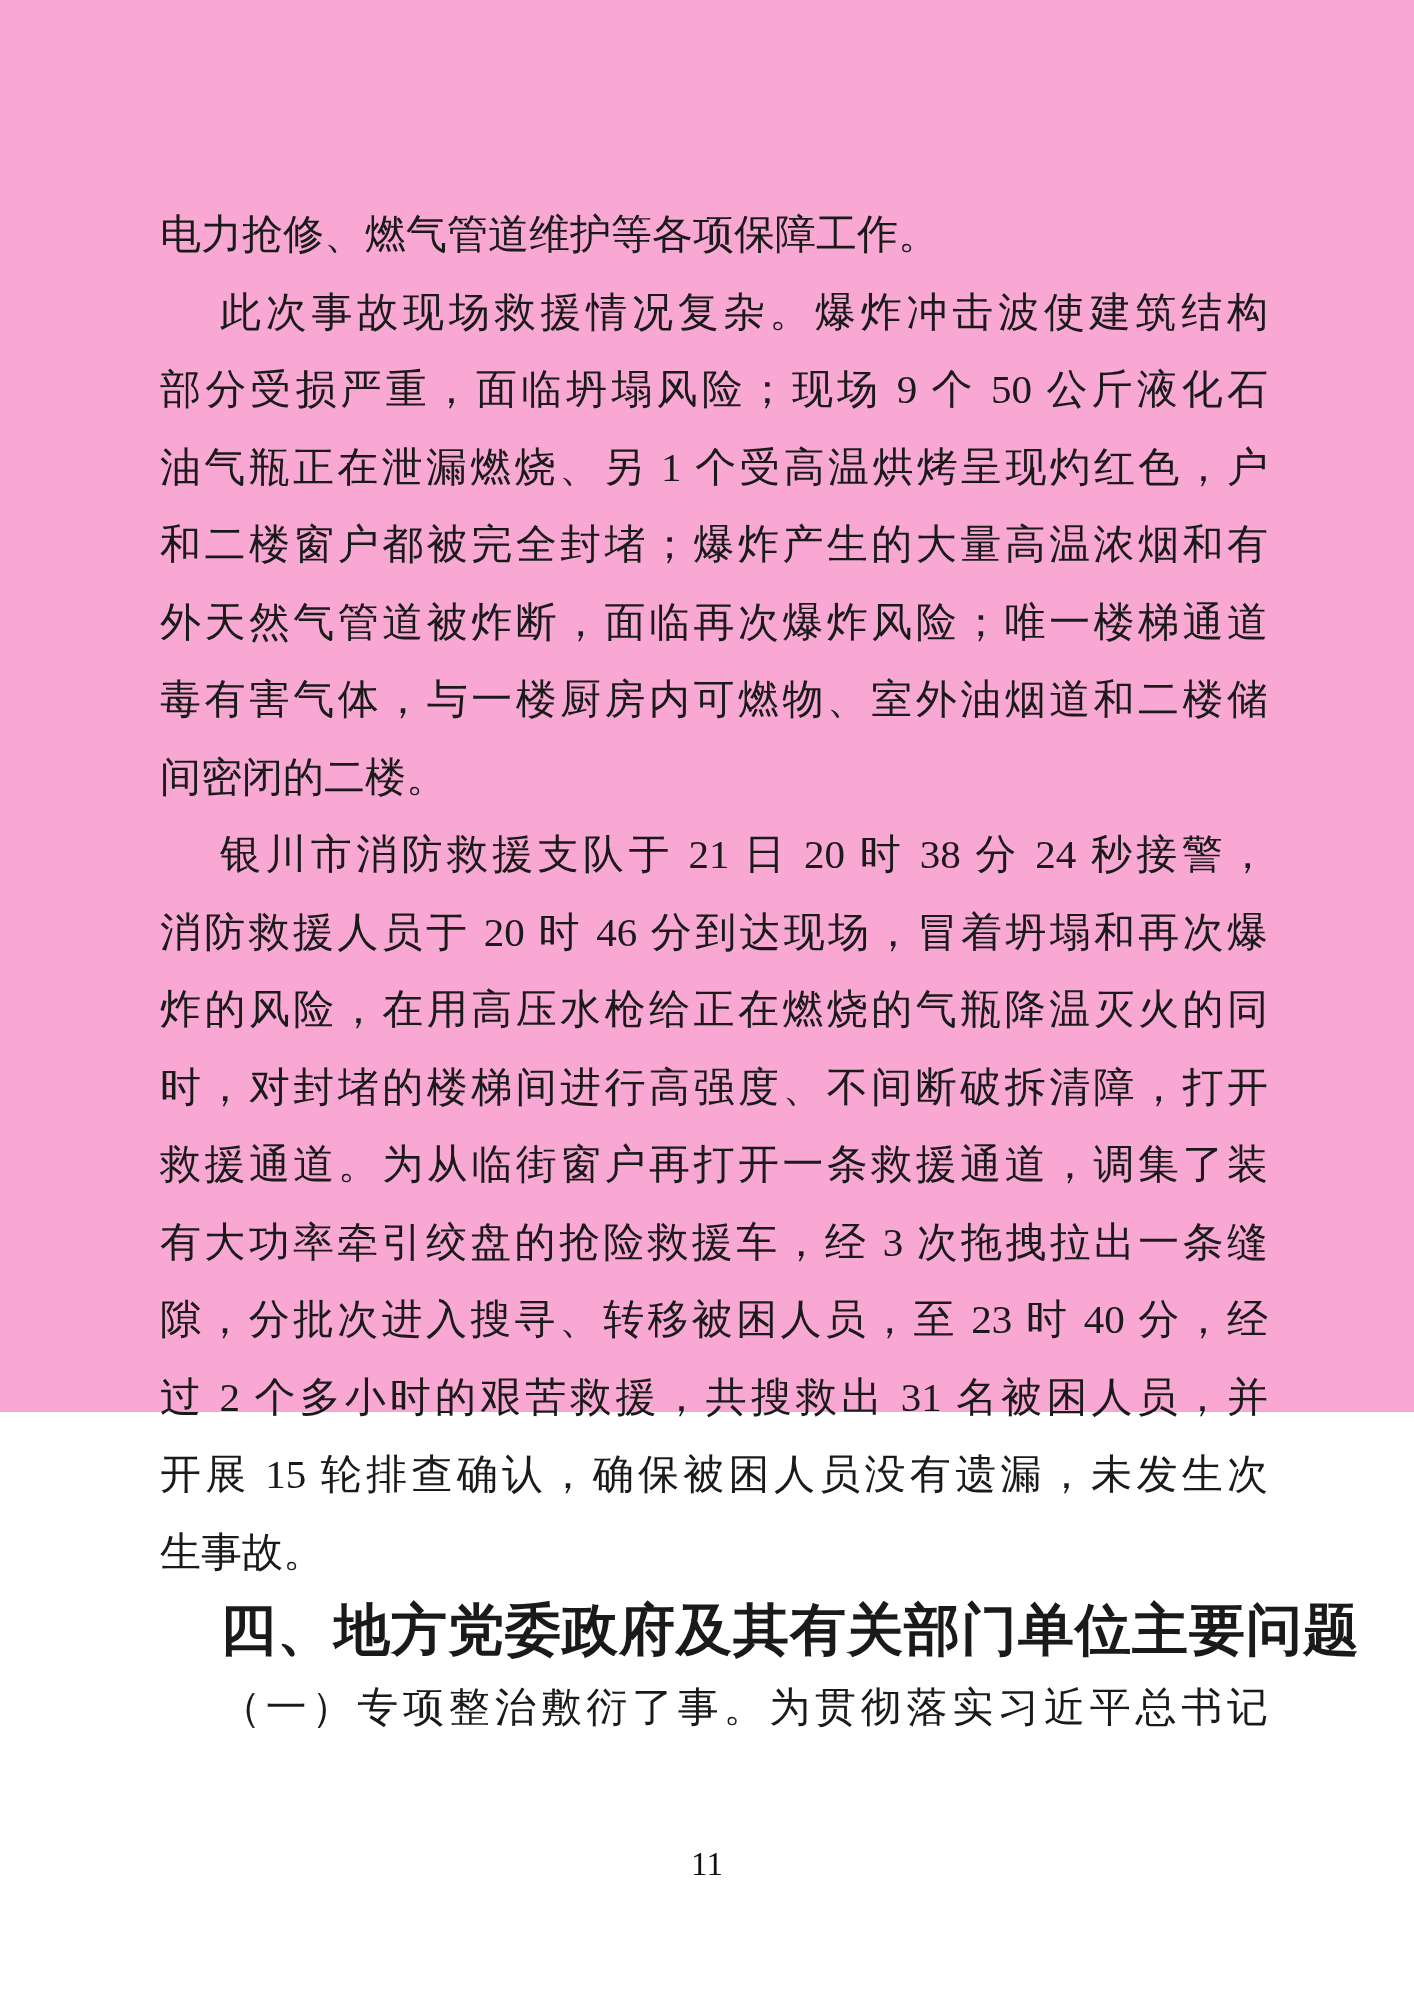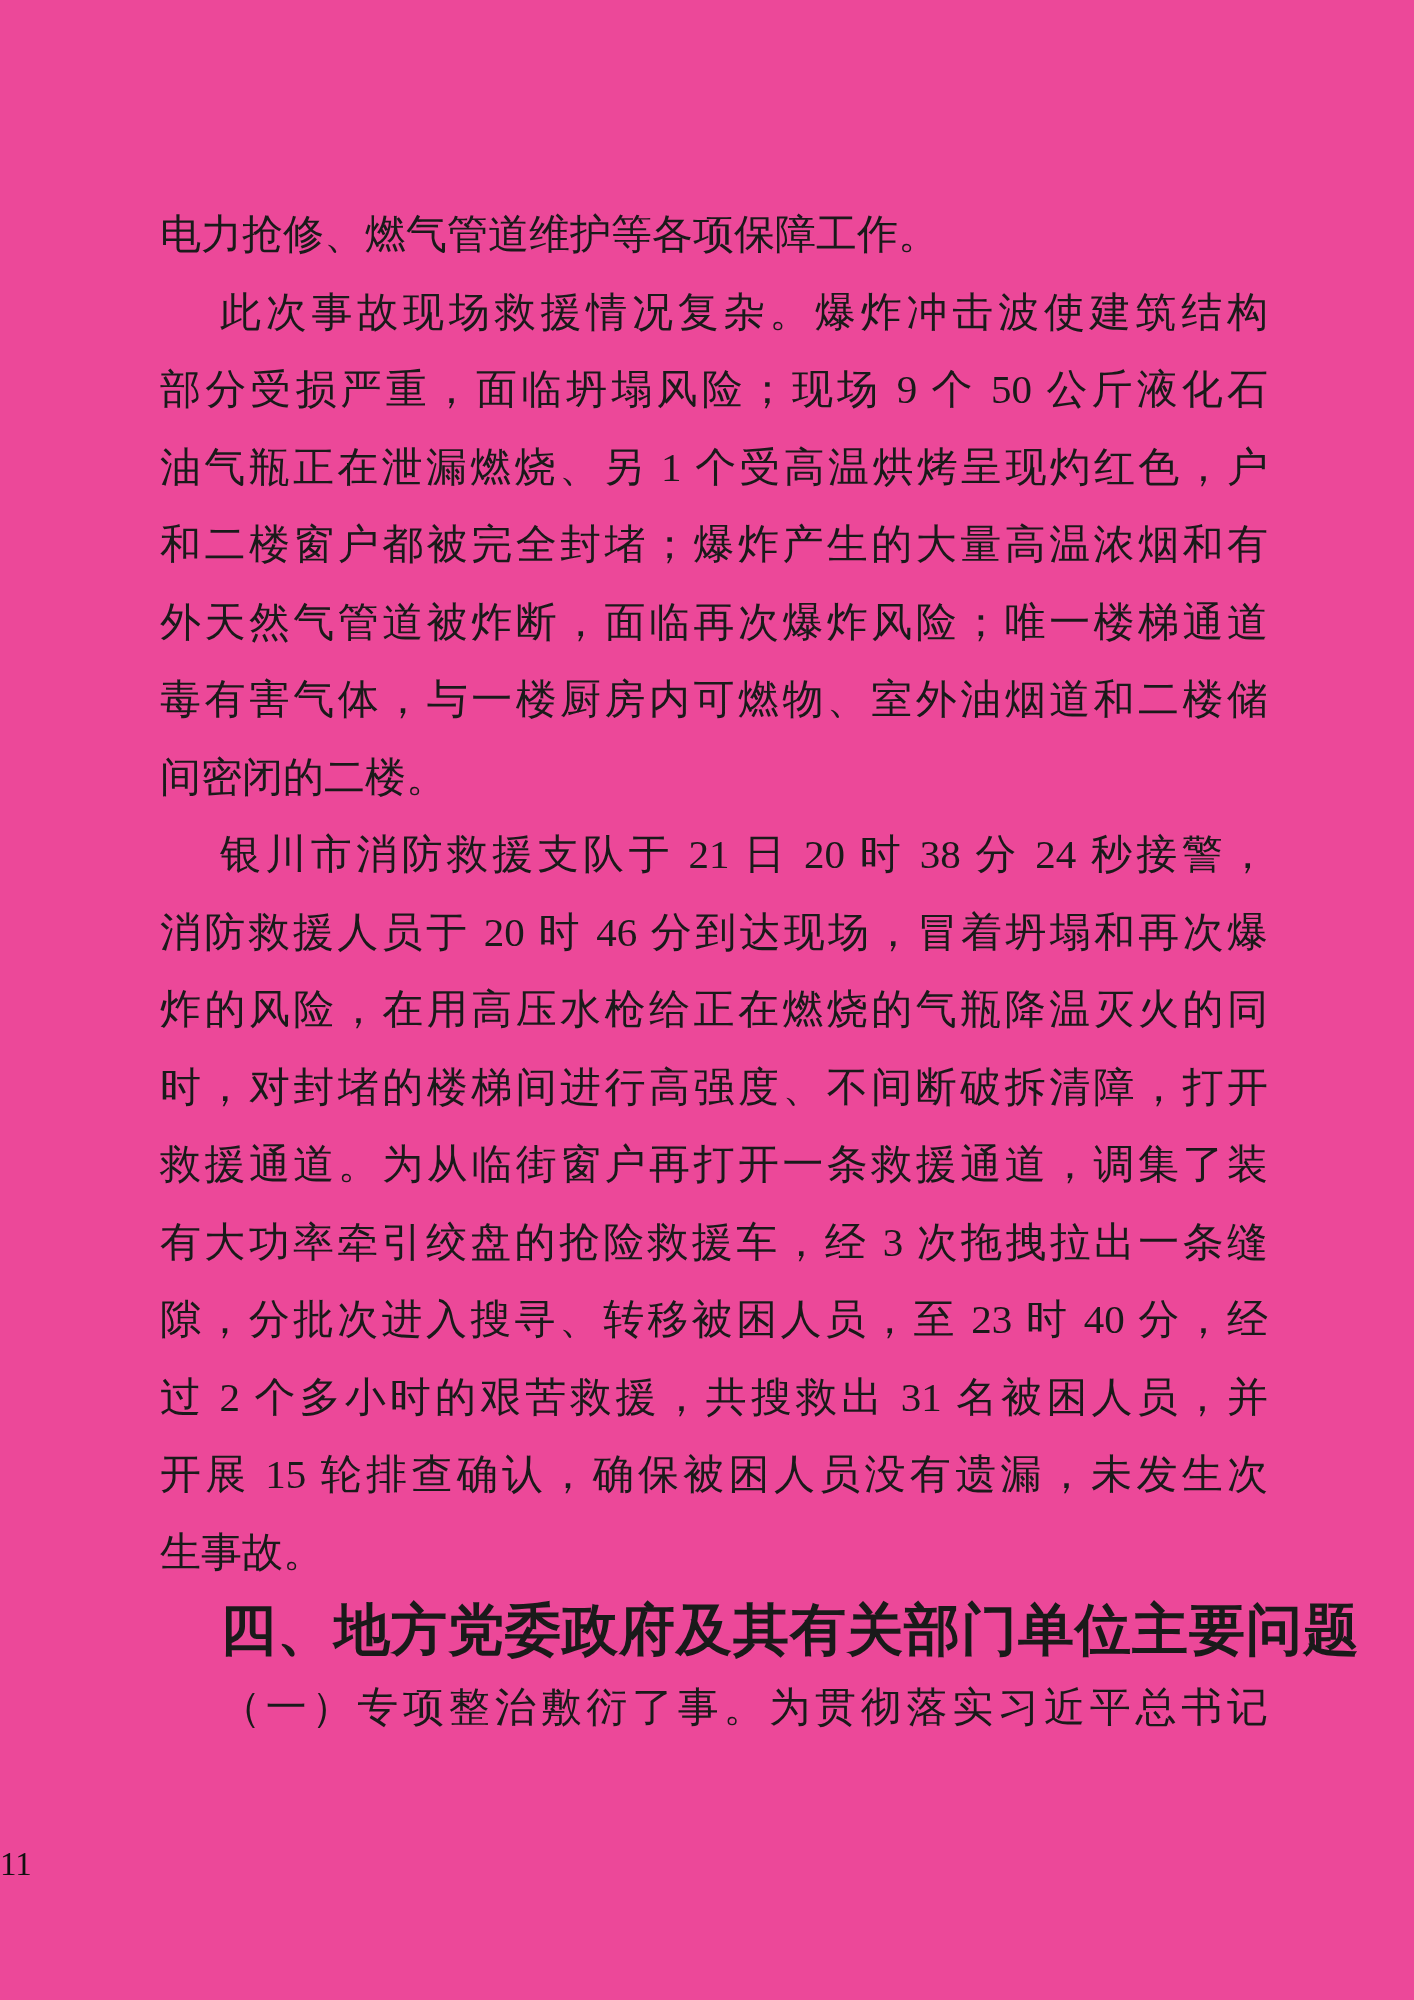--- a/index.html
+++ b/index.html
@@ -7,22 +7,22 @@
     body {
       background: #ffffff;
       position: relative;
       font-family: "Liberation Serif", "DejaVu Serif", serif;
       color: #1a1a1a;
       overflow: hidden;
     }
     .page {
       position: absolute;
       left: 0; top: 0;
-      width: 1414px; height: 2000px;
-      background: #ec4899;
+      width: 1414px; height: 1412px;
+      background: #f9a8d4;
     }
     .body-text {
       position: absolute;
       left: 160px;
       top: 196px;
       width: 1108px;
     }
     .line {
       height: 77.5px;
       line-height: 77.5px;
@@ -44,21 +44,21 @@
       letter-spacing: 1px;
     }
     .sub-lead {
       font-weight: 400;
     }
     .page-number {
       position: absolute;
       top: 1846px;
       left: 0;
       width: 100%;
-      text-align: left;
+      text-align: center;
       font-size: 33px;
       font-family: "Liberation Serif", "DejaVu Serif", serif;
       color: #111111;
     }
   </style>
 </head>
 <body>
 
 <div class="page">
   <div class="body-text">

